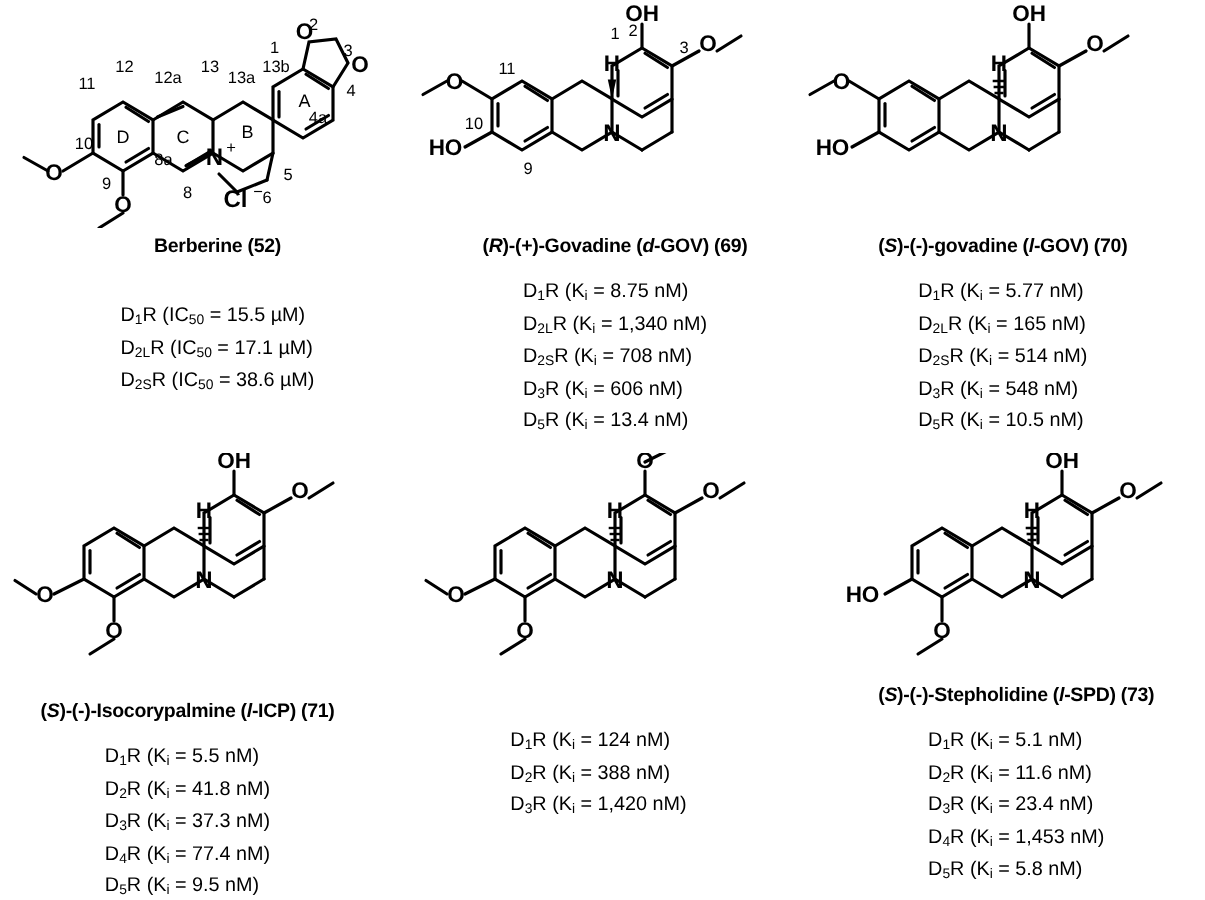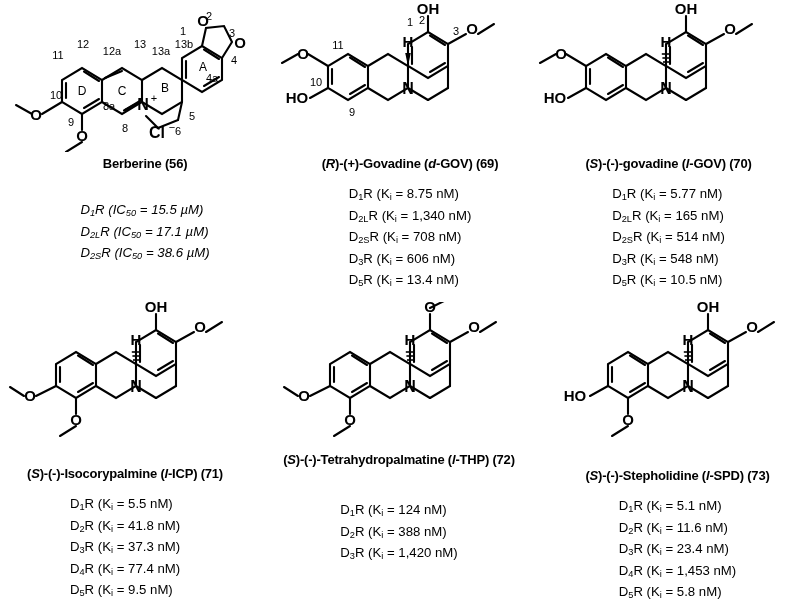--- a/index.html
+++ b/index.html
@@ -51,23 +51,23 @@
   #panel-70 { left: 534px; top: 2px;   width: 269px; }
   #panel-71 { left: 0px;   top: 302px; width: 250px; }
   #panel-72 { left: 244px; top: 302px; width: 310px; }
   #panel-73 { left: 552px; top: 302px; width: 251px; }
 
   #panel-68 .cmpd-name { margin-top: 4px; }
   #panel-69 .cmpd-name { margin-top: 4px; text-align: right; }
   #panel-70 .cmpd-name { margin-top: 4px; }
   #panel-71 .cmpd-name { margin-top: 16px; }
   #panel-72 .cmpd-name { margin-top: 2px; }
-  #panel-73 .cmpd-name { margin-top: 18px; }
-
-  #panel-68 .data-list { margin-top: 30px; font-style: italic; }
+  #panel-73 .cmpd-name { margin-top: 5px; }
+
+  #panel-68 .data-list { margin-top: 30px; }
   #panel-72 .data-list { margin-top: 34px; }
 
   .atom { font-family: "Liberation Sans", sans-serif; font-weight: bold; }
   .num  { font-family: "Liberation Sans", sans-serif; font-weight: normal; }
   .ringlbl { font-family: "Liberation Sans", sans-serif; font-weight: normal; }
 </style>
 </head>
 <body>
 
 <div id="figure">
@@ -135,21 +135,21 @@
         <text class="num" x="212" y="80" font-size="11" text-anchor="middle" fill="#000">4a</text>
         <text class="num" x="192" y="118" font-size="11" text-anchor="middle" fill="#000">5</text>
         <text class="num" x="178" y="133" font-size="11" text-anchor="middle" fill="#000">6</text>
         <text class="num" x="125" y="130" font-size="11" text-anchor="middle" fill="#000">8</text>
         <text class="num" x="109" y="108" font-size="11" text-anchor="middle" fill="#000">8a</text>
         <text class="num" x="71" y="124" font-size="11" text-anchor="middle" fill="#000">9</text>
         <text class="num" x="56" y="97" font-size="11" text-anchor="middle" fill="#000">10</text>
       </svg>
     </div>
     <div class="cmpd-name">
-      <span>Berberine (56)</span>
+      <span>Berberine (52)</span>
     </div>
     <div class="data-list">
       <div class="data-line">D<sub>1</sub>R (IC<sub>50</sub> = 15.5 µM)</div>
       <div class="data-line">D<sub>2L</sub>R (IC<sub>50</sub> = 17.1 µM)</div>
       <div class="data-line">D<sub>2S</sub>R (IC<sub>50</sub> = 38.6 µM)</div>
     </div>
   </div>
 
   <div class="panel" id="panel-69">
     <div class="struct-box">
@@ -350,23 +350,20 @@
           <path d="M161.8,50 L170.2,50"></path>
         </g>
         <text class="atom" x="166" y="43" font-size="15" text-anchor="middle" fill="#000">H</text>
         <text class="atom" x="60" y="99" font-size="15" text-anchor="middle" fill="#000">O</text>
         <text class="atom" x="106" y="123" font-size="15" text-anchor="middle" fill="#000">O</text>
         <text class="atom" x="186" y="10" font-size="15" text-anchor="middle" fill="#000">O</text>
         <text class="atom" x="230" y="30" font-size="15" text-anchor="middle" fill="#000">O</text>
         <text class="atom" x="166" y="90" font-size="16" text-anchor="middle" fill="#000">N</text>
       </svg>
     </div>
-    <div class="cmpd-name">
-      (<span class="it">S</span>)-(-)-Tetrahydropalmatine (<span class="it">l</span>-THP) (72)
-    </div>
     <div class="data-list">
       <div class="data-line">D<sub>1</sub>R (K<sub>i</sub> = 124 nM)</div>
       <div class="data-line">D<sub>2</sub>R (K<sub>i</sub> = 388 nM)</div>
       <div class="data-line">D<sub>3</sub>R (K<sub>i</sub> = 1,420 nM)</div>
     </div>
   </div>
 
   <div class="panel" id="panel-73">
     <div class="struct-box">
       <svg width="251" height="148" viewBox="0 0 251 148">

